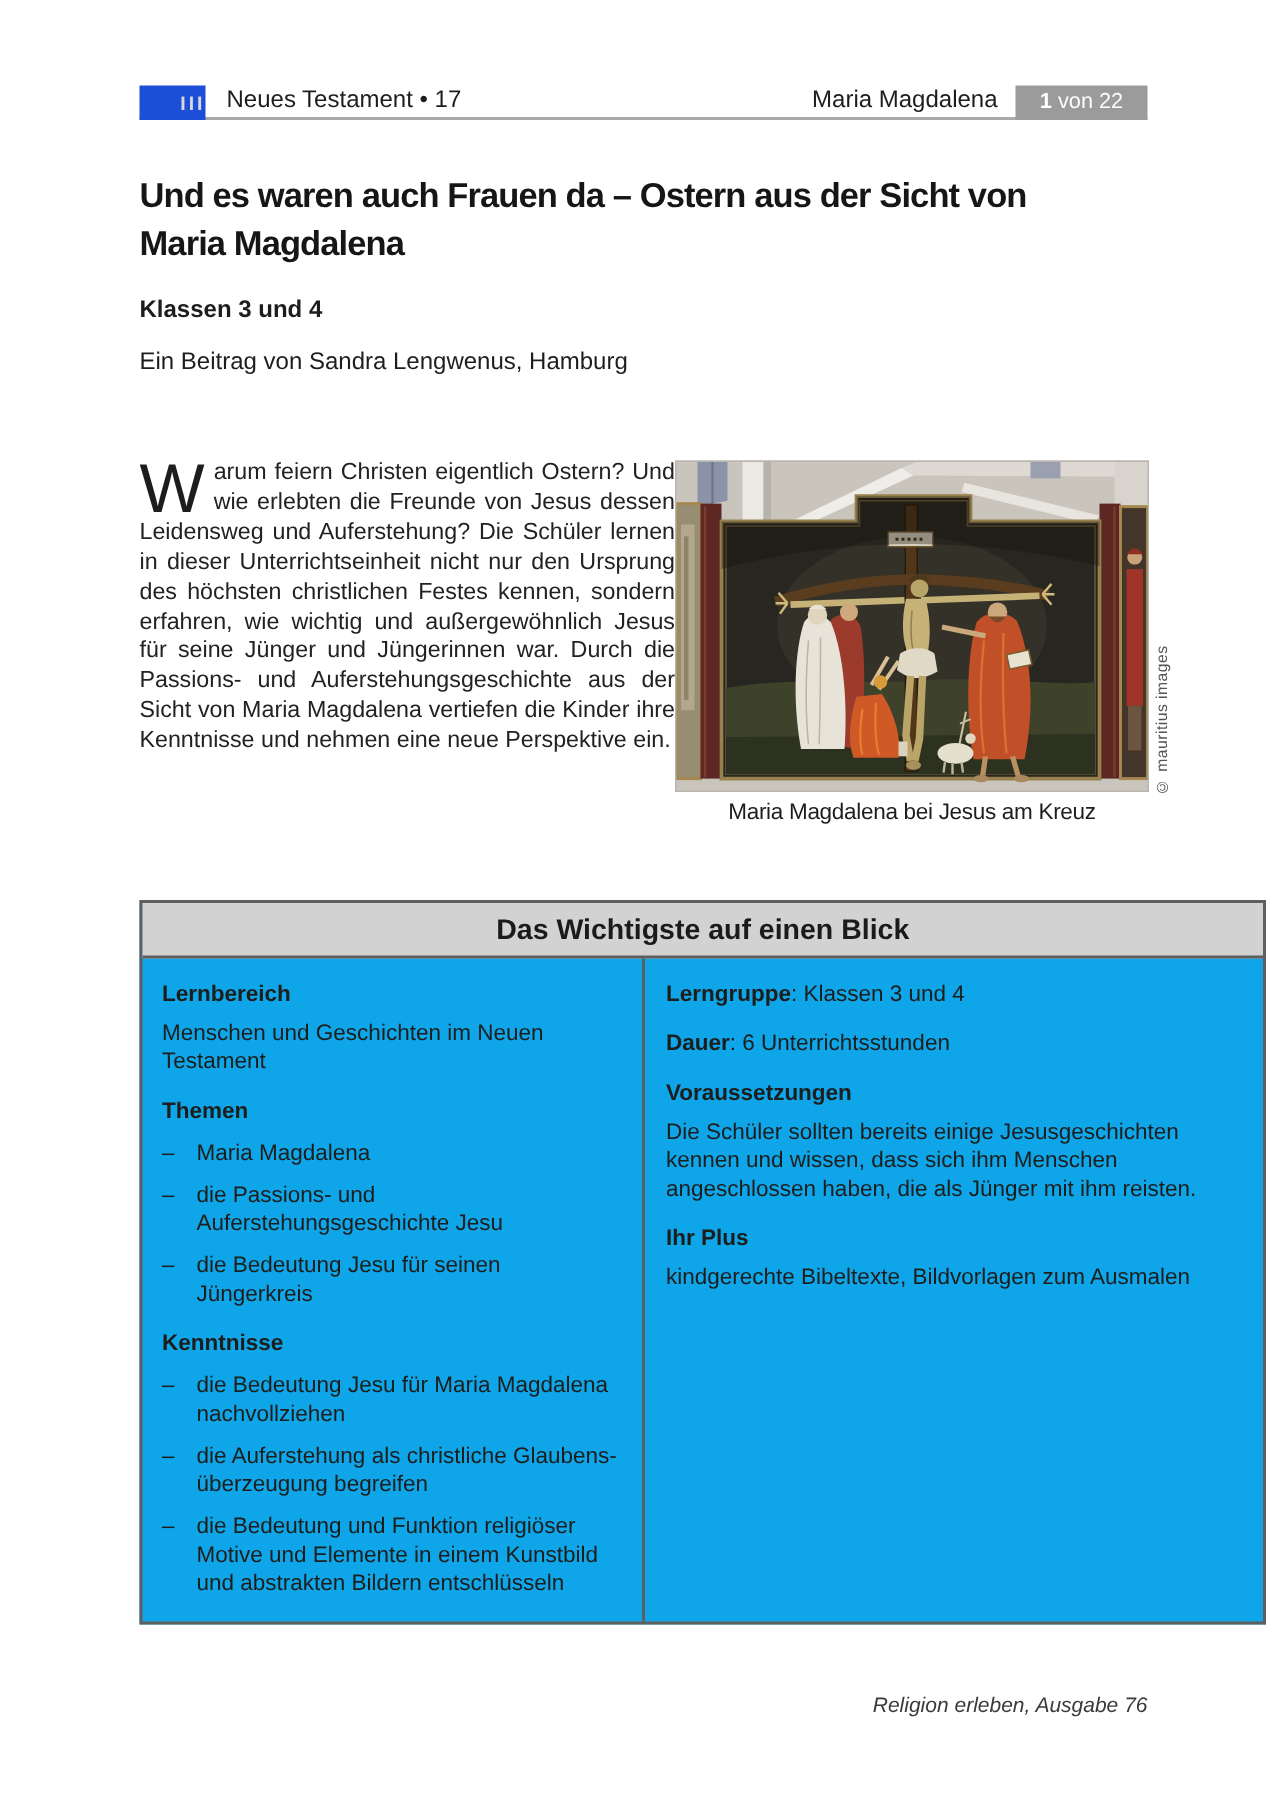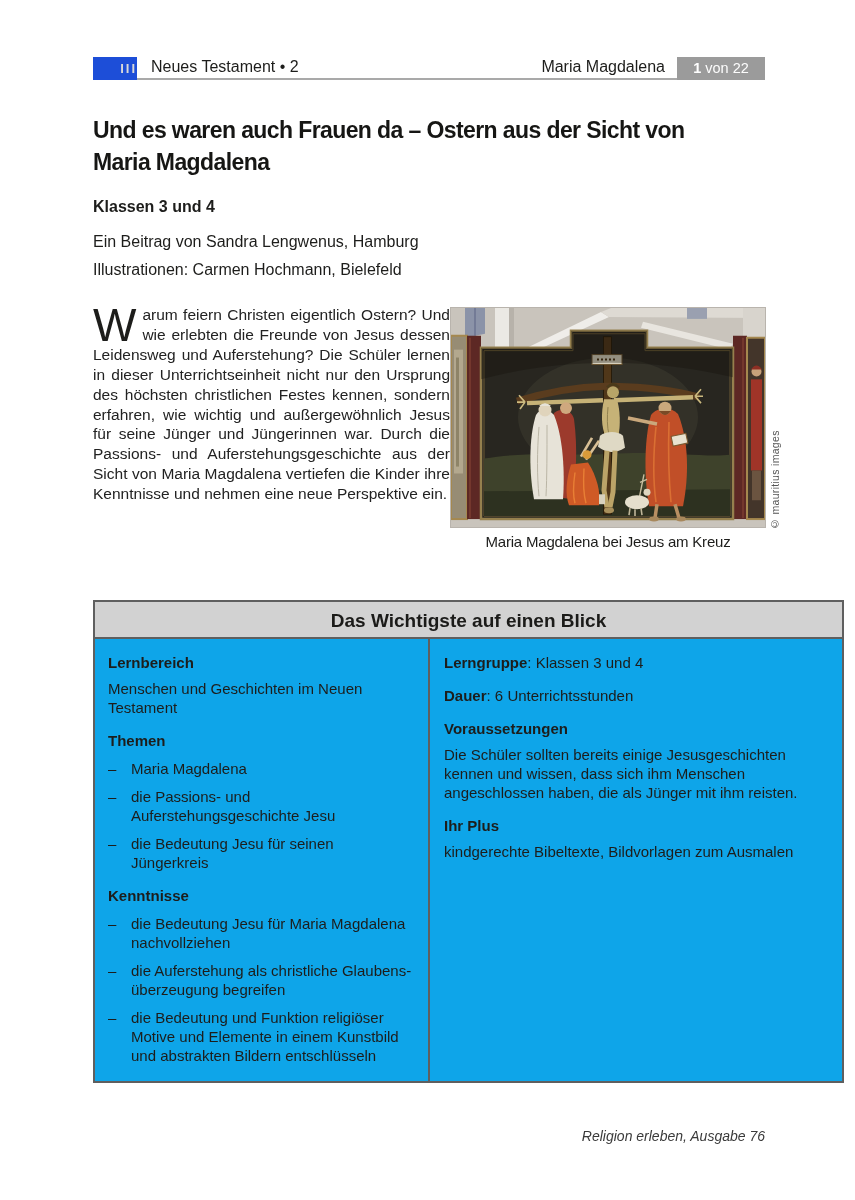--- a/index.html
+++ b/index.html
@@ -63,32 +63,31 @@
   .footer { position:absolute; left:93px; top:1128px; width:672px;
     text-align:right; font-style:italic; font-size:14px; color:#3a3a3a; }
 </style>
 </head>
 <body>
 
 <div class="page">
 
   <div class="header">
     <div class="badge-iii">III</div>
-    <div class="hdr-section">Neues Testament • 2</div>
+    <div class="hdr-section">Neues Testament • 17</div>
     <div class="hdr-topic">Maria Magdalena</div>
     <div class="page-badge"><b>1</b><span> von 22</span></div>
   </div>
 
   <div class="title">
     <div>Und es waren auch Frauen da – Ostern aus der Sicht von</div>
     <div>Maria Magdalena</div>
   </div>
   <div class="grade">Klassen 3 und 4</div>
   <div class="author">Ein Beitrag von Sandra Lengwenus, Hamburg</div>
-  <div class="illustrator">Illustrationen: Carmen Hochmann, Bielefeld</div>
 
   <div class="intro">
     <span class="dropcap">W</span><span>arum feiern Christen eigentlich Ostern? Und wie erlebten die Freunde von Jesus dessen Leidensweg und Auferstehung? Die Schüler lernen in dieser Unterrichtseinheit nicht nur den Ursprung des höchsten christlichen Festes kennen, sondern erfahren, wie wichtig und außergewöhnlich Jesus für seine Jünger und Jüngerinnen war. Durch die Passions- und Auferstehungsgeschichte aus der Sicht von Maria Magdalena vertiefen die Kinder ihre Kenntnisse und nehmen eine neue Perspektive ein.</span>
   </div>
 
   <div class="photo">
     <svg viewBox="0 0 314 221" preserveAspectRatio="none">
 
       <rect width="314" height="221" fill="#c9c4bc"></rect>
       <polygon points="14,0 34,0 34,26 14,30" fill="#8b93a8"></polygon>

